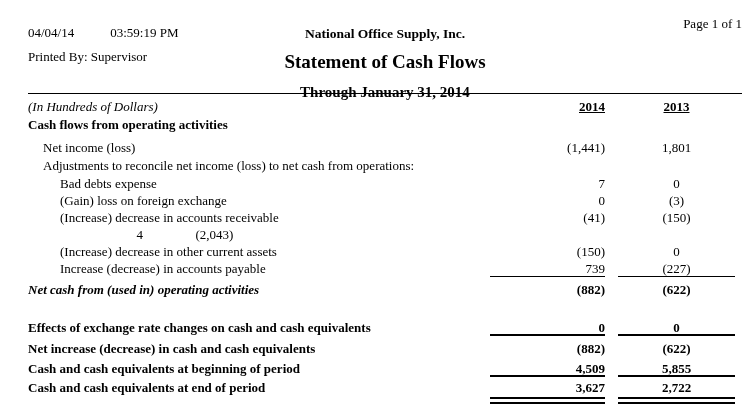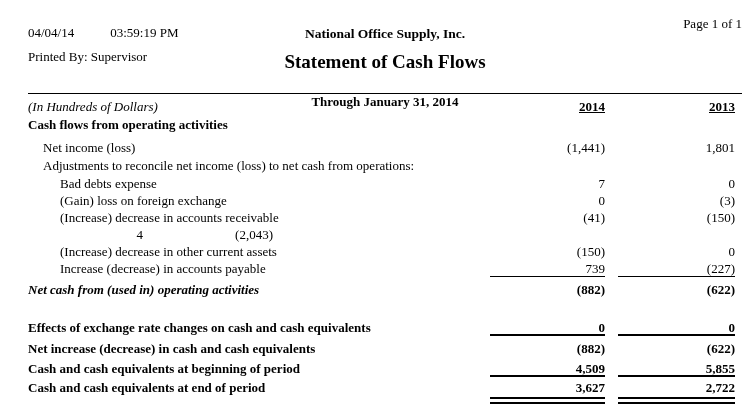--- a/index.html
+++ b/index.html
@@ -13,31 +13,31 @@
   .page { position: relative; width: 747px; height: 419px; background: #fff; overflow: hidden; }
 
   
   .hdr { position: relative; height: 93px; }
   .hdr-left { position: absolute; left: 28px; top: 26px; font-size: 13px; line-height: 14px; }
   .hdr-left .line1 { margin-bottom: 10px; white-space: nowrap; }
   .hdr-left .time { margin-left: 36px; }
   .hdr-center { position: absolute; left: 28px; right: 5px; top: 26px; text-align: center; }
   .company { font-size: 13.5px; font-weight: bold; line-height: 15px; }
   .title { font-size: 19px; font-weight: bold; line-height: 21px; margin-top: 10px; }
-  .subtitle { font-size: 13px; font-weight: bold; line-height: 15px; margin-top: 22px; }
+  .subtitle { font-size: 15px; font-weight: bold; line-height: 15px; margin-top: 13px; }
   .hdr-right { position: absolute; right: 5px; top: 16px; font-size: 13px; }
   .rule { position: absolute; left: 28px; right: 5px; top: 93px; border-top: 1px solid #000; }
 
   
   .tbody { position: absolute; left: 28px; right: 12px; top: 94px; }
   .row { display: flex; height: 17px; line-height: 17px; font-size: 13px; }
   .row .lbl { flex: 1; white-space: nowrap; overflow: hidden; }
   .row .v1 { width: 115px; text-align: right; }
   .row .sp { width: 13px; }
-  .row .v2 { width: 117px; text-align: right; }
+  .row .v2 { width: 117px; text-align: center; }
 
   .h18 { height: 18px; line-height: 18px; } .mt2 { margin-top: 2px; } .mt4 { margin-top: 4px; }
   .mt5 { margin-top: 5px; } .mt7 { margin-top: 4px; } .mt20 { margin-top: 20px; }
 
   .bold { font-weight: bold; }
   .italic { font-style: italic; }
   .lbl-italic .lbl { font-style: italic; }
   .indent1 .lbl { padding-left: 15px; }
   .indent2 .lbl { padding-left: 32px; }
   .colhead { font-weight: bold; text-decoration: underline; }

